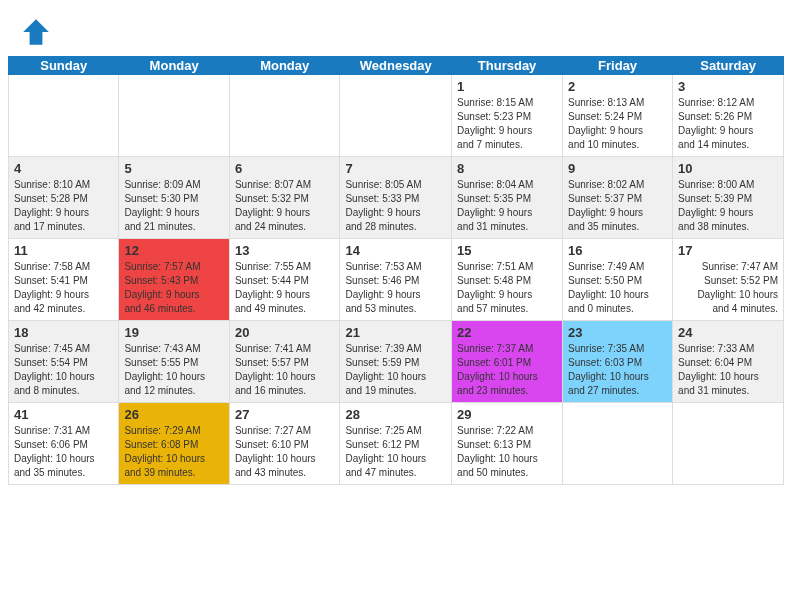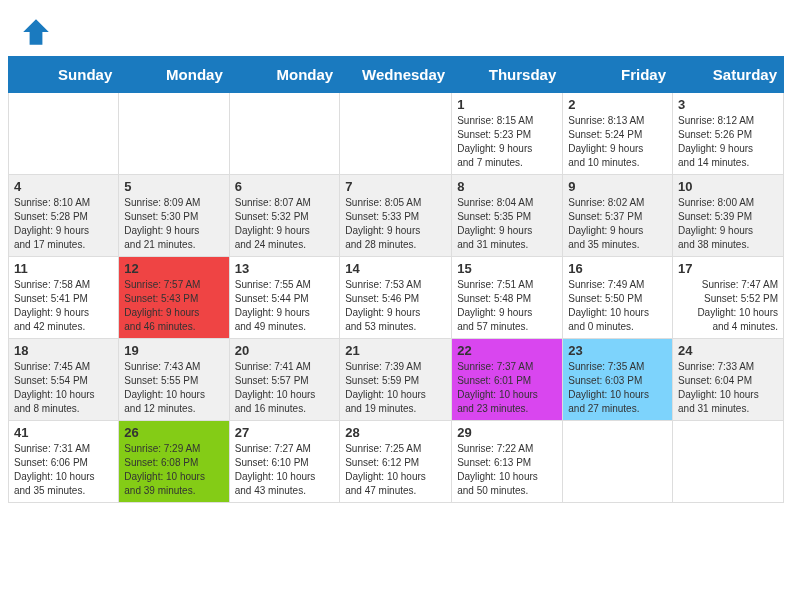--- a/index.html
+++ b/index.html
@@ -57,23 +57,23 @@
       border-collapse: collapse;
       margin: 0 0 0 0;
       padding: 0 8px;
     }
     .cal-wrap {
       padding: 0 8px 8px 8px;
     }
     .calendar th {
       background-color: #1a7abf;
       color: #fff;
-      text-align: right;
-      padding: 9px 6px;
-      font-size: 15px;
+      text-align: center;
+      padding: 1px 6px;
+      font-size: 13px;
       font-weight: bold;
       border: 1px solid #1a7abf;
     }
     .calendar td {
       vertical-align: top;
       border: 1px solid #ddd;
       padding: 4px 5px;
       width: 113px;
       min-height: 80px;
       font-size: 10.5px;
@@ -314,21 +314,21 @@
           </td>
         </tr>
         <tr class="row-odd">
           <td style="background: rgb(255, 255, 255);">
             <span class="day-num">41</span>
             <div class="day-info" style="white-space: pre-line;">Sunrise: 7:31 AM
 Sunset: 6:06 PM
 Daylight: 10 hours
 and 35 minutes.</div>
           </td>
-          <td style="background: #84cc16;">
+          <td style="background: #eab308;">
             <span class="day-num">26</span>
             <div class="day-info" style="white-space: pre-line;">Sunrise: 7:29 AM
 Sunset: 6:08 PM
 Daylight: 10 hours
 and 39 minutes.</div>
           </td>
           <td style="background: rgb(255, 255, 255);">
             <span class="day-num">27</span>
             <div class="day-info" style="white-space: pre-line;">Sunrise: 7:27 AM
 Sunset: 6:10 PM

